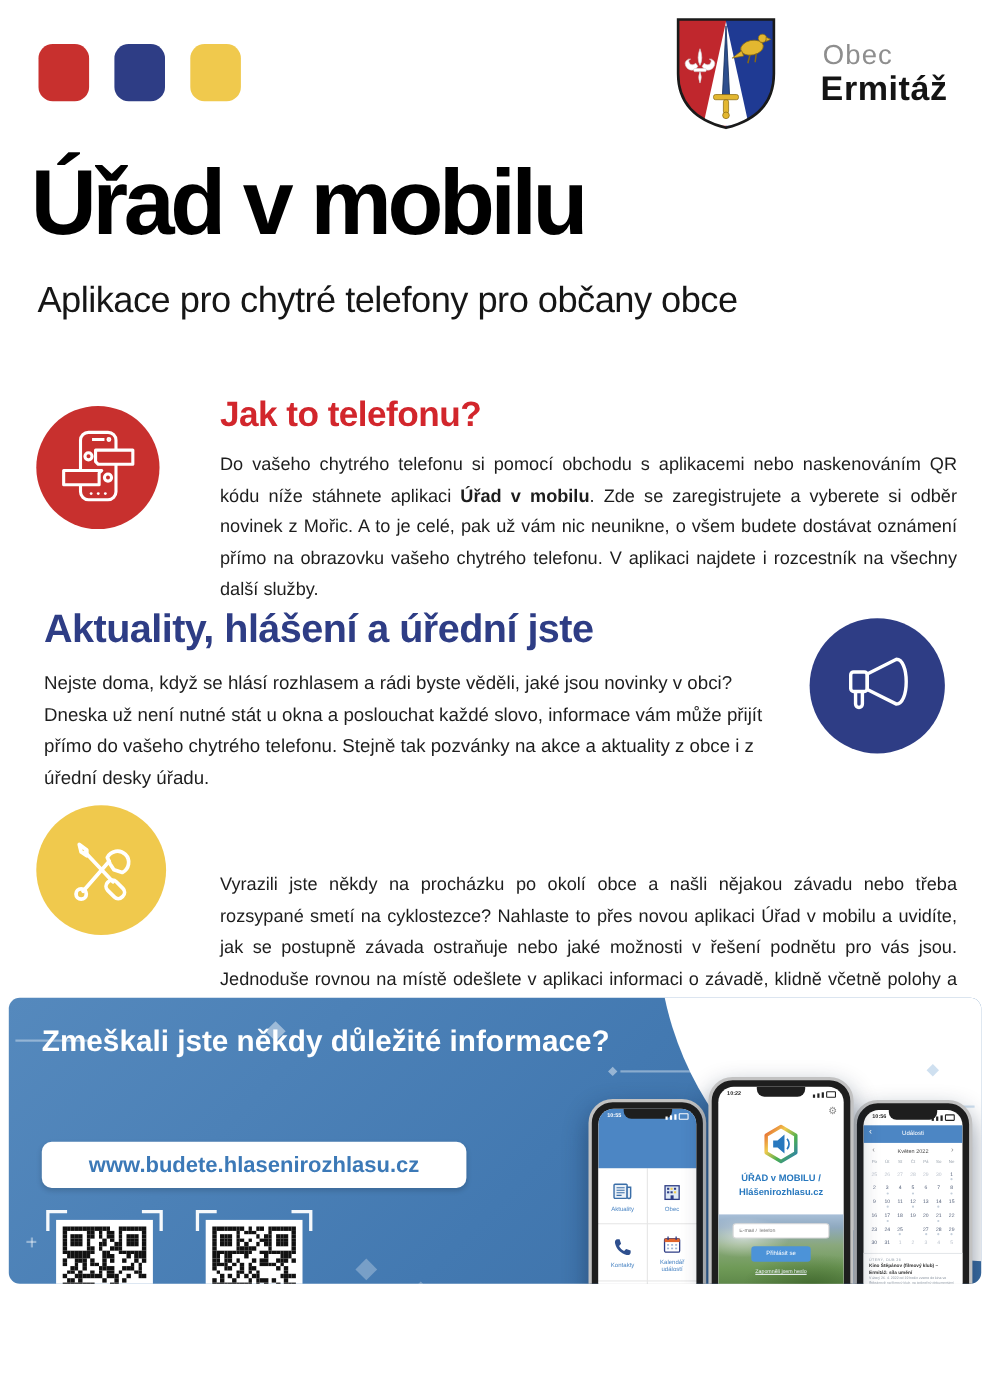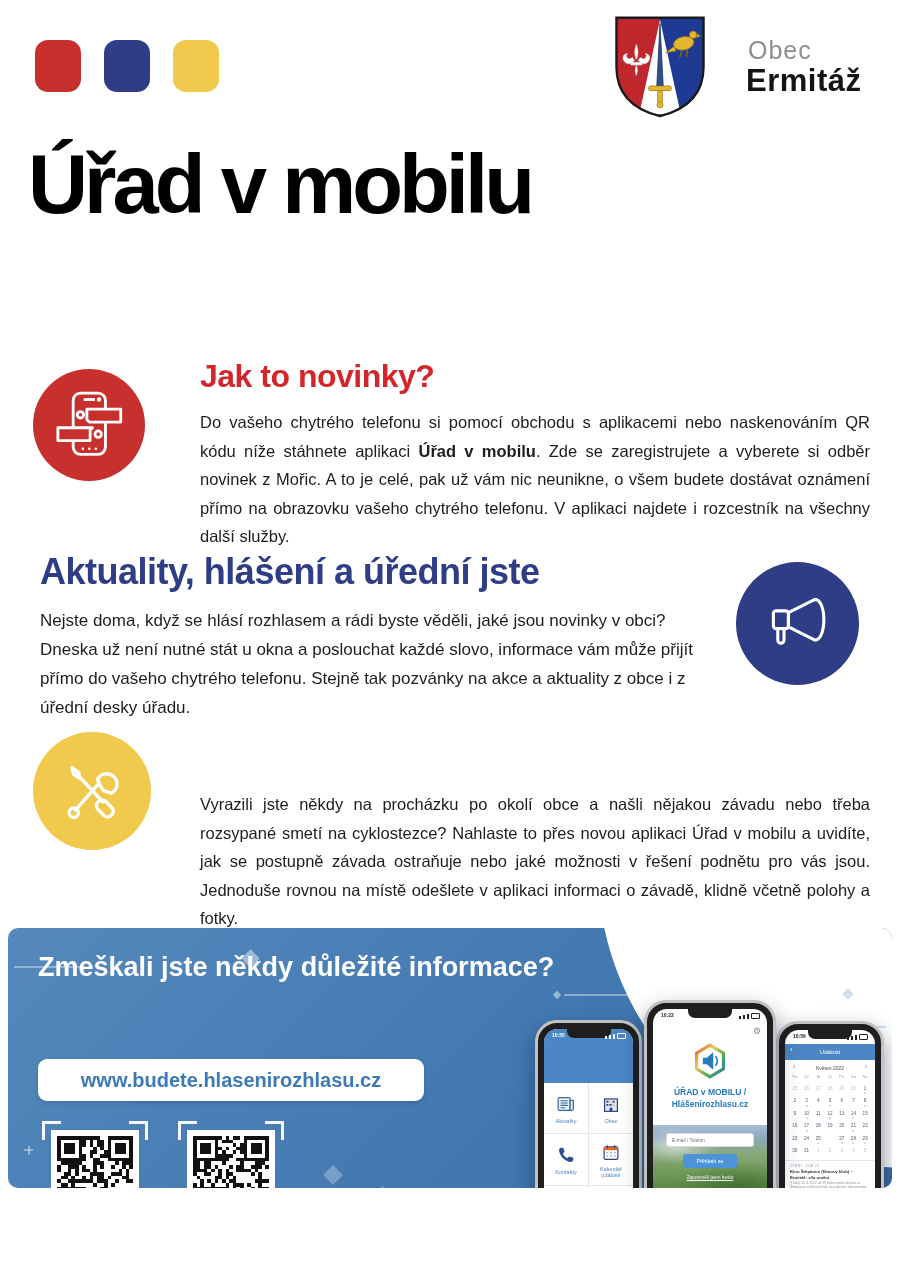--- a/index.html
+++ b/index.html
@@ -16,21 +16,21 @@
 
   
   .circle{position:absolute;border-radius:50%;display:flex;align-items:center;justify-content:center;}
   .circle svg{width:72%;height:72%;}
   .sec-head{position:absolute;font-weight:800;letter-spacing:-.5px;}
   .sec-body{position:absolute;font-size:16.5px;line-height:28.5px;color:#1d1d1d;}
   .just{text-align:justify;}
 
   
   .banner{position:absolute;left:8px;top:907px;width:884px;height:260px;border-radius:10px;overflow:hidden;
-          background:linear-gradient(135deg,#5589bd 0%,#4379b1 55%,#3a6da4 100%);margin-top:21px;}
+          background:linear-gradient(135deg,#5589bd 0%,#4379b1 55%,#3a6da4 100%);}
   .blob{position:absolute;left:590px;top:-360px;width:620px;height:600px;background:#ffffff;border-radius:50%;}
   .b-head{position:absolute;left:30px;top:24px;font-size:27px;font-weight:700;color:#fff;}
   .b-line{position:absolute;left:30px;font-size:19px;color:#d9e8f8;}
   .url-box{position:absolute;left:30px;top:131px;width:386px;height:42px;background:#fff;border-radius:9px;
            display:flex;align-items:center;justify-content:center;box-shadow:0 2px 5px rgba(0,0,0,.15);}
   .url-box span{font-size:20px;font-weight:700;color:#3c79b7;}
 
   .brk{position:absolute;width:106px;height:106px;}
   .brk i{position:absolute;width:16px;height:16px;border:0 solid rgba(255,255,255,.95);}
   .brk .tl{left:0;top:0;border-left-width:3px;border-top-width:3px;}
@@ -167,36 +167,37 @@
       <rect x="49.5" y="81" width="5" height="13" rx="2" fill="#e3b730" stroke="#8a6a10" stroke-width="0.7"></rect>
       <circle cx="52" cy="96" r="3.2" fill="#e3b730" stroke="#8a6a10" stroke-width="0.7"></circle>
     </g>
     <path d="M6 4 H98 V56 C98 88 76 102 52 108 C28 102 6 88 6 56 Z" fill="none" stroke="#1a1a1a" stroke-width="2.5"></path>
   </svg>
 
   <div class="org-label">Obec</div>
   <div class="org-name">Ermitáž</div>
 
   <div class="big-title">Úřad v mobilu</div>
+  <div class="subtitle">Aplikace pro chytré telefony pro občany obce</div>
 
   <div class="circle" style="left:33px;top:369px;width:112px;height:112px;background:#c8302e;">
     <svg viewBox="0 0 100 100" fill="none" stroke="#fff" stroke-width="3.5" stroke-linejoin="round">
       <rect x="30" y="10" width="40" height="76" rx="9"></rect>
       <line x1="43" y1="18" x2="57" y2="18"></line>
       <circle cx="62" cy="18" r="1" fill="#fff"></circle>
       <circle cx="39" cy="37" r="4"></circle>
       <path d="M47 30 H89 V46 H50 L47 43 Z" fill="#c8302e"></path>
       <circle cx="61" cy="61" r="4"></circle>
       <path d="M11 53 H54 L51 56 V69 H11 Z" fill="#c8302e"></path>
       <circle cx="42" cy="79" r="1.6" fill="#fff" stroke="none"></circle>
       <circle cx="50" cy="79" r="1.6" fill="#fff" stroke="none"></circle>
       <circle cx="58" cy="79" r="1.6" fill="#fff" stroke="none"></circle>
     </svg>
   </div>
-  <div class="sec-head" style="left:200px;top:358px;font-size:32px;color:#d2262c;">Jak to novinky?</div>
+  <div class="sec-head" style="left:200px;top:358px;font-size:32px;color:#d2262c;">Jak to telefonu?</div>
   <div class="sec-body just" style="left:200px;top:408px;width:670px;"><span>Do vašeho chytrého telefonu si pomocí obchodu s aplikacemi nebo naskenováním QR kódu níže stáhnete aplikaci </span><b>Úřad v mobilu</b><span>. Zde se zaregistrujete a vyberete si odběr novinek z Mořic. A to je celé, pak už vám nic neunikne, o všem budete dostávat oznámení přímo na obrazovku vašeho chytrého telefonu. V aplikaci najdete i rozcestník na všechny další služby.</span></div>
 
   <div class="sec-head" style="left:40px;top:551px;font-size:36px;color:#2e3d85;">Aktuality, hlášení a úřední jste</div>
   <div class="sec-body" style="left:40px;top:606px;width:676px;font-size:17px;line-height:29px;">Nejste doma, když se hlásí rozhlasem a rádi byste věděli, jaké jsou novinky v obci? Dneska už není nutné stát u okna a poslouchat každé slovo, informace vám může přijít přímo do vašeho chytrého telefonu. Stejně tak pozvánky na akce a aktuality z obce i z úřední desky úřadu.</div>
   <div class="circle" style="left:736px;top:562px;width:123px;height:123px;background:#2e3d85;">
     <svg viewBox="0 0 100 100" fill="none" stroke="#fff" stroke-width="3.5" stroke-linejoin="round">
       <path d="M40 38 L70 23 C76 23 80 33 80 46 C80 59 76 69 70 69 L40 54 Z"></path>
       <rect x="23" y="36" width="17" height="20" rx="3"></rect>
       <path d="M28 56 v13 a3.5 3.5 0 0 0 7 0 V56"></path>
     </svg>

